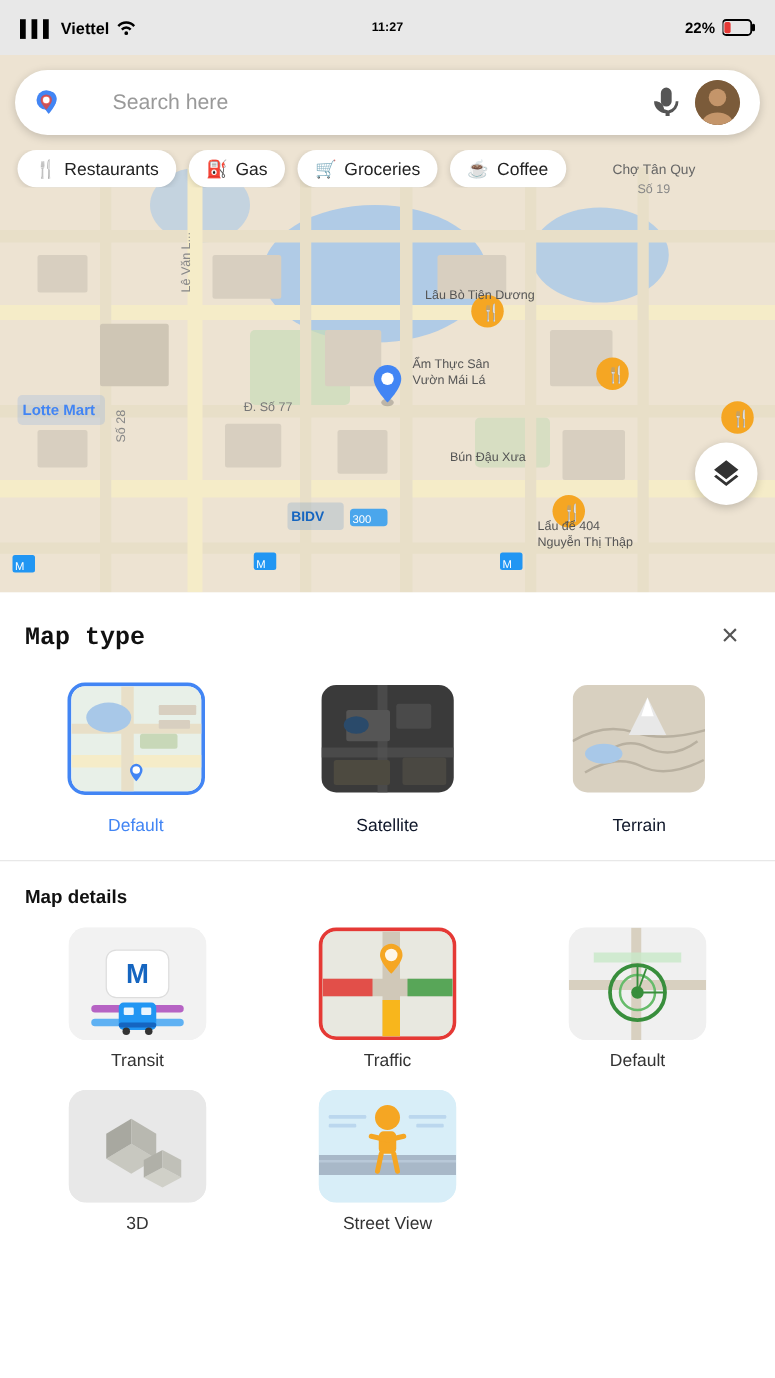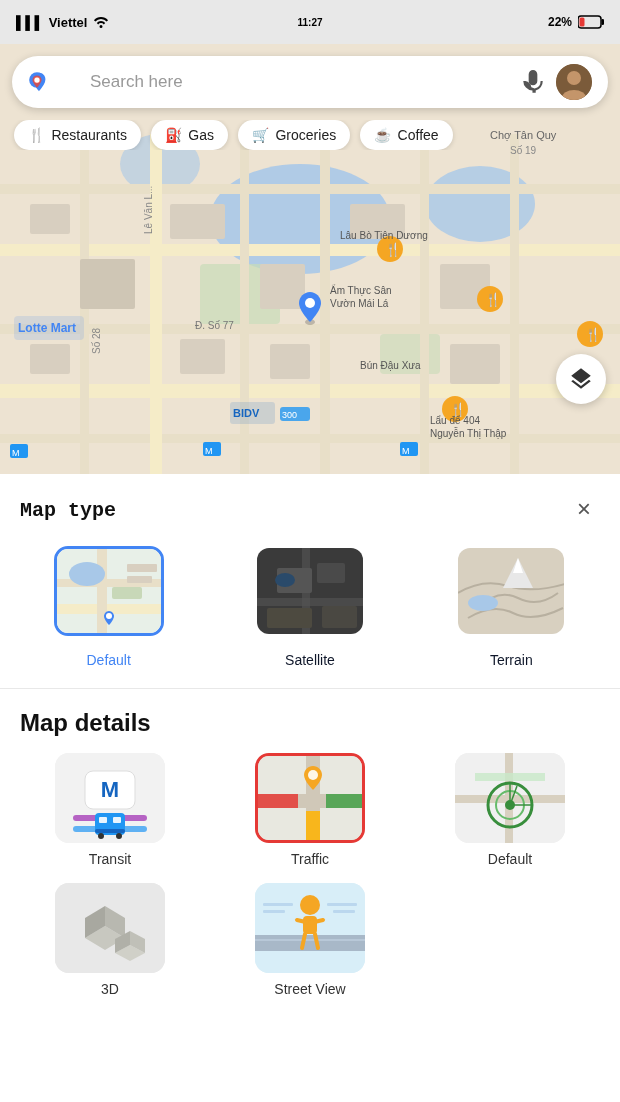--- a/index.html
+++ b/index.html
@@ -139,21 +139,21 @@
     }
     .map-type-thumb.selected { border-color: #4285f4; border-width: 3px; }
     .map-type-label { font-size: 14px; color: #0f172a; font-weight: 400; }
     .map-type-label.selected { color: #4285f4; font-weight: 500; }
 
     
     .divider { height: 1px; background: #e8e8e8; margin: 0 0; }
 
     
     .map-details-section { padding: 20px 20px 10px 20px; }
-    .map-details-title { font-size: 24px; font-weight: 600; color: #111; margin-bottom: 16px; }
+    .map-details-title { font-size: 15px; font-weight: 600; color: #111; margin-bottom: 16px; }
 
     .details-grid {
       display: grid;
       grid-template-columns: repeat(3, 1fr);
       gap: 16px 20px;
     }
     .detail-option {
       display: flex;
       flex-direction: column;
       align-items: center;

